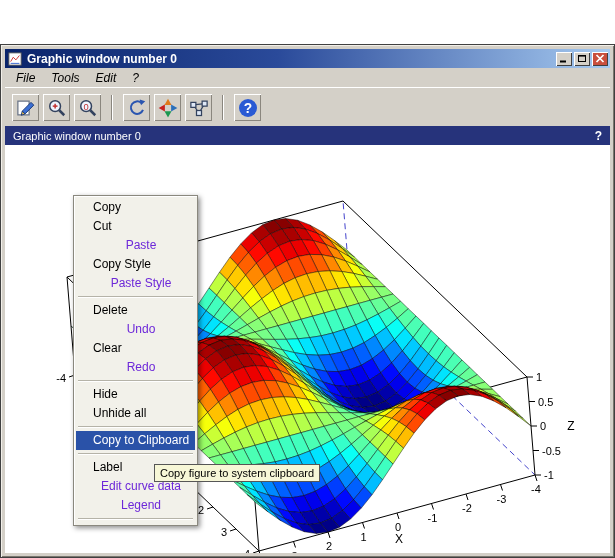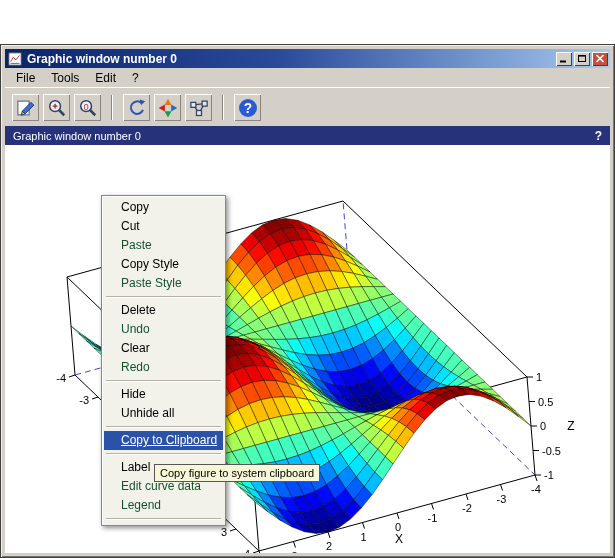--- a/index.html
+++ b/index.html
@@ -11,42 +11,42 @@
     background:linear-gradient(90deg,var(--titlebar-left,#0a246a) 0%,#2a4a9a 45%,var(--titlebar-right,#a6caf0) 100%);
     color:#fff;display:flex;align-items:center;padding:0 2px;}
   .title-icon{width:14px;height:14px;display:inline-flex;margin-left:1px;}
   .title-text{font-size:12px;font-weight:bold;margin-left:5px;flex:1;white-space:nowrap;}
   .win-buttons{display:flex;gap:2px;align-items:center;}
   .win-btn{width:16px;height:14px;display:flex;align-items:center;justify-content:center;
     background:#d4d0c8;box-shadow:inset 1px 1px 0 #fff, inset -1px -1px 0 #404040;}
   .win-btn.close{background:var(--close-button-bg,#c94f3d);}
   .menubar{position:absolute;top:23px;left:4px;right:4px;height:19px;display:flex;
     align-items:center;font-size:12px;color:#000;padding-left:3px;}
-  .mitem{padding:2px 8px;}
+  .mitem{padding:2px 8px;font-style:italic;}
   .toolbar{position:absolute;top:42px;left:4px;right:4px;height:39px;display:flex;
     align-items:center;padding:0 5px;border-top:1px solid #fff;border-bottom:1px solid #848484;}
   .tbtn{width:27px;height:27px;margin:0 2px;display:flex;align-items:center;justify-content:center;
     background:#d4d0c8;box-shadow:inset 1px 1px 0 #fff, inset -1px -1px 0 #8a867e;}
   .ticon{display:inline-flex;width:20px;height:20px;}
   .ticon svg{width:20px;height:20px;}
   .tsep{width:1px;height:25px;background:#8a867e;border-right:1px solid #fff;margin:0 8px;}
   .infobar{position:absolute;top:81px;left:4px;right:4px;height:19px;
     background:var(--infobar-bg,#26337b);color:#fff;font-size:11px;display:flex;
     align-items:center;padding:0 8px;}
   .infobar-help{margin-left:auto;font-weight:bold;font-size:12px;}
   .canvas{position:absolute;top:100px;left:4px;right:4px;bottom:4px;background:#fff;overflow:hidden;}
   #plot-svg{display:block;}
   svg text{font-family:"Liberation Sans","DejaVu Sans",sans-serif;}
-  .context-menu{position:absolute;left:100px;top:150px;width:125px;z-index:10;box-sizing:border-box;
+  .context-menu{position:absolute;left:72px;top:150px;width:125px;z-index:10;box-sizing:border-box;
     background:#f2f1ea;border:1px solid #8a887e;padding:2px;
     box-shadow:inset 1px 1px 0 #fff, 2px 2px 5px rgba(0,0,0,0.45);
     font-size:12px;color:#000;}
   .cm-item{height:19px;line-height:19px;padding:0 6px 0 17px;position:relative;white-space:nowrap;}
-  .cm-item.disabled{color:#14532d;}
-  .cm-item.highlighted{background:var(--selection-bg,#2a52a8);color:#fff;text-decoration:underline;}
+  .cm-item.disabled{color:#6d28d9;text-align:center;}
+  .cm-item.highlighted{background:var(--selection-bg,#2a52a8);color:#fff;}
   .cm-sep{height:0;border-top:1px solid #b5b3a8;border-bottom:1px solid #fff;margin:3px 2px;}
   .cm-arrow{position:absolute;right:4px;top:0;font-size:9px;}
   .tooltip{position:absolute;left:153px;top:419px;z-index:20;
     background:var(--tooltip-bg,#f7f7d7);border:1px solid #565656;
     font-size:11px;padding:2px 5px;color:#000;white-space:nowrap;}
 </style>
 </head>
 <body>
 
 <div class="window">

